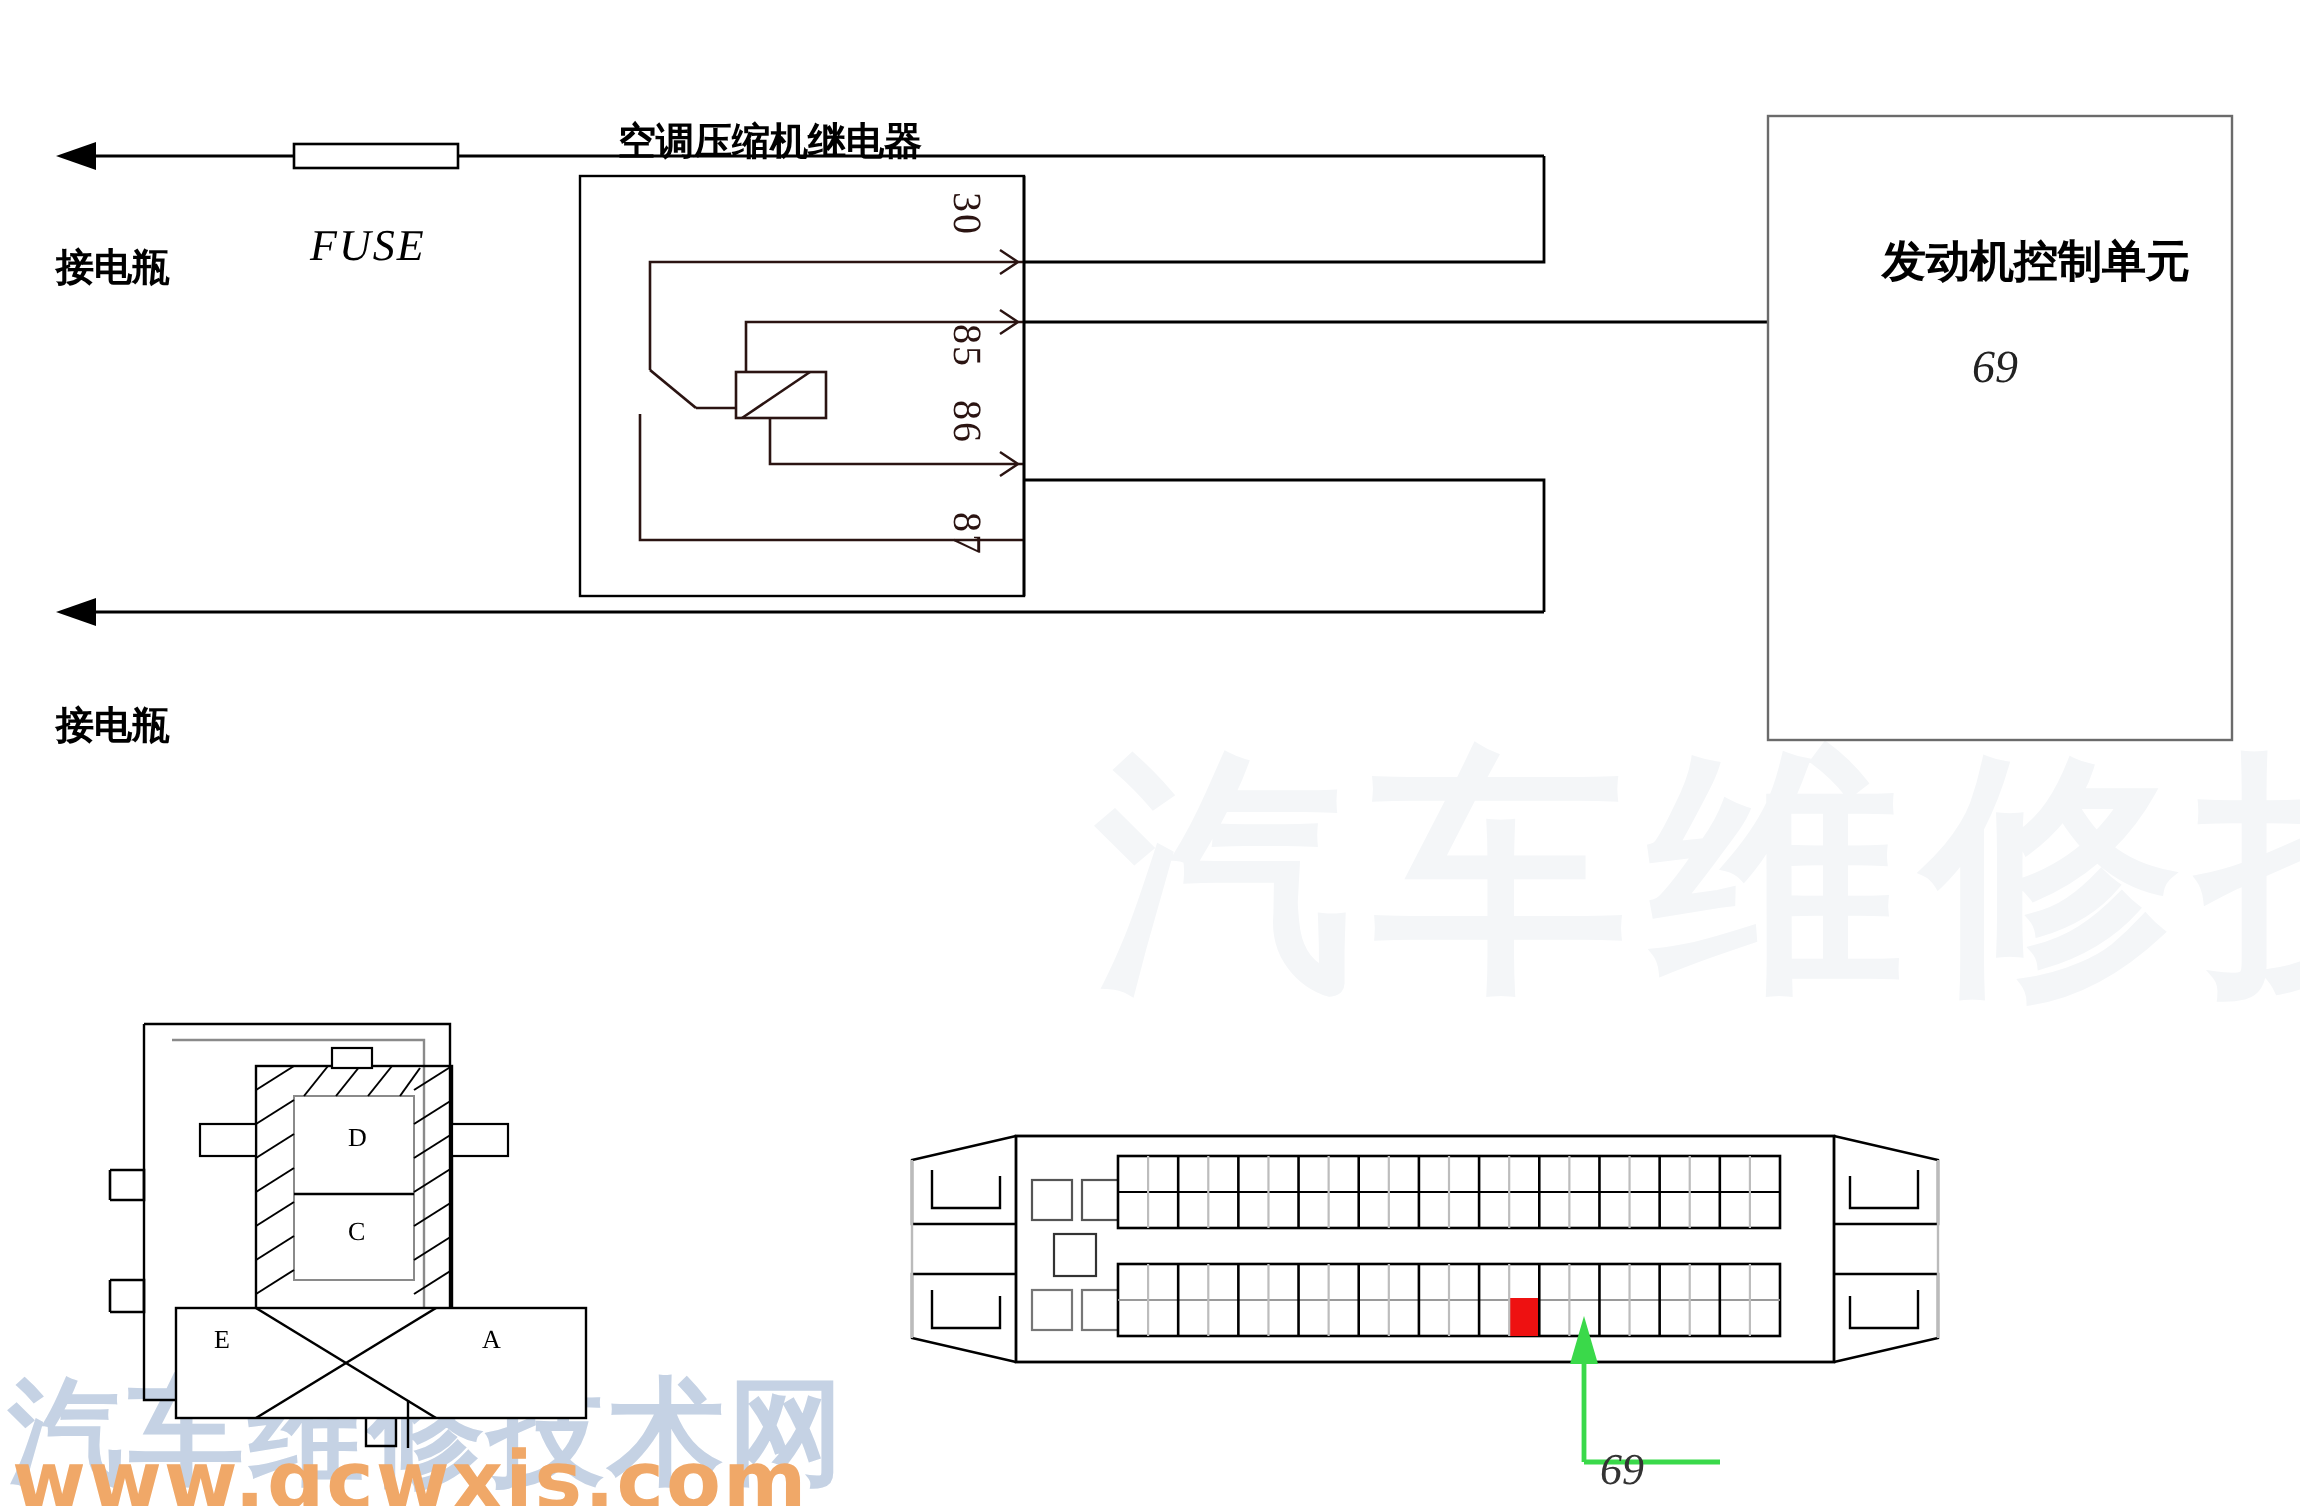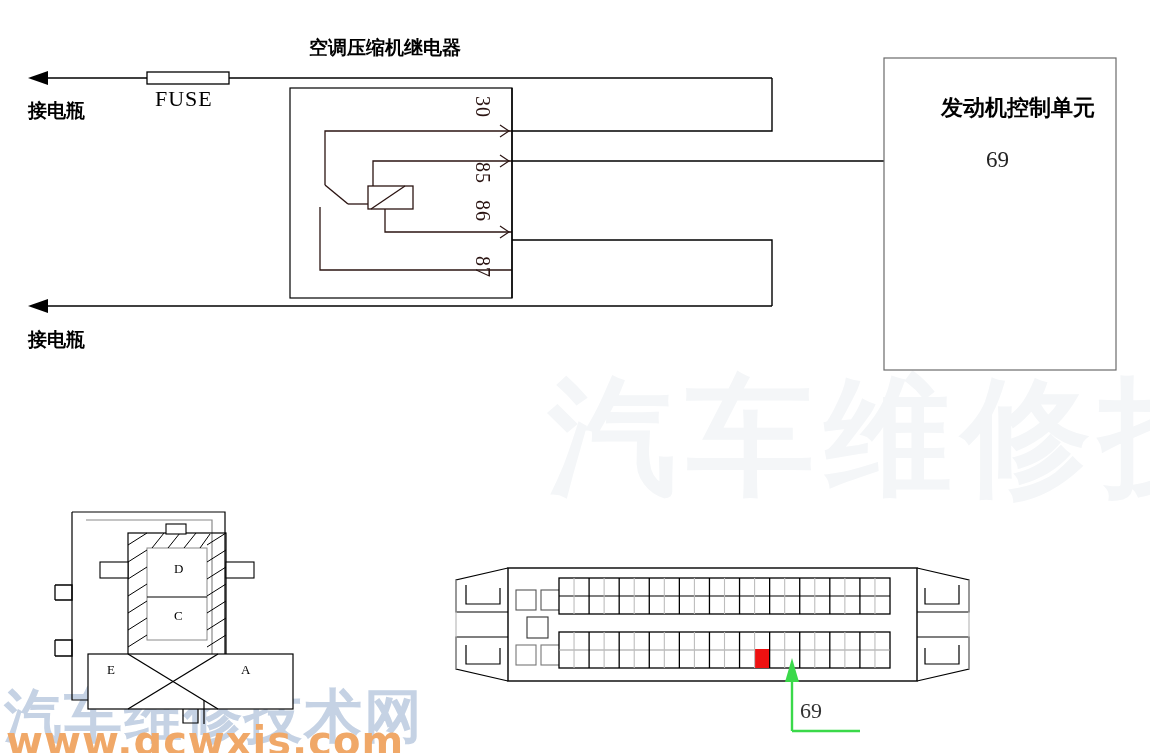--- a/index.html
+++ b/index.html
@@ -22,27 +22,29 @@
     left: 0;
     top: 0;
     width: 1150px;
     height: 753px;
   }
   .lbl {
     position: absolute;
     white-space: nowrap;
     color: #000000;
     line-height: 1;
+    margin-top: 24px;
   }
   .cn {
     font-family: "DejaVu Sans", "Liberation Sans", sans-serif;
     font-weight: bold;
   }
   .mono-num {
     font-family: "Liberation Serif", "DejaVu Serif", serif;
+    font-style: italic;
   }
   .pin-label {
     position: absolute;
     font-family: "Liberation Serif", "DejaVu Serif", serif;
     font-size: 20px;
     color: #2b1412;
     transform-origin: left top;
     transform: rotate(90deg);
     white-space: nowrap;
     letter-spacing: 1px;

